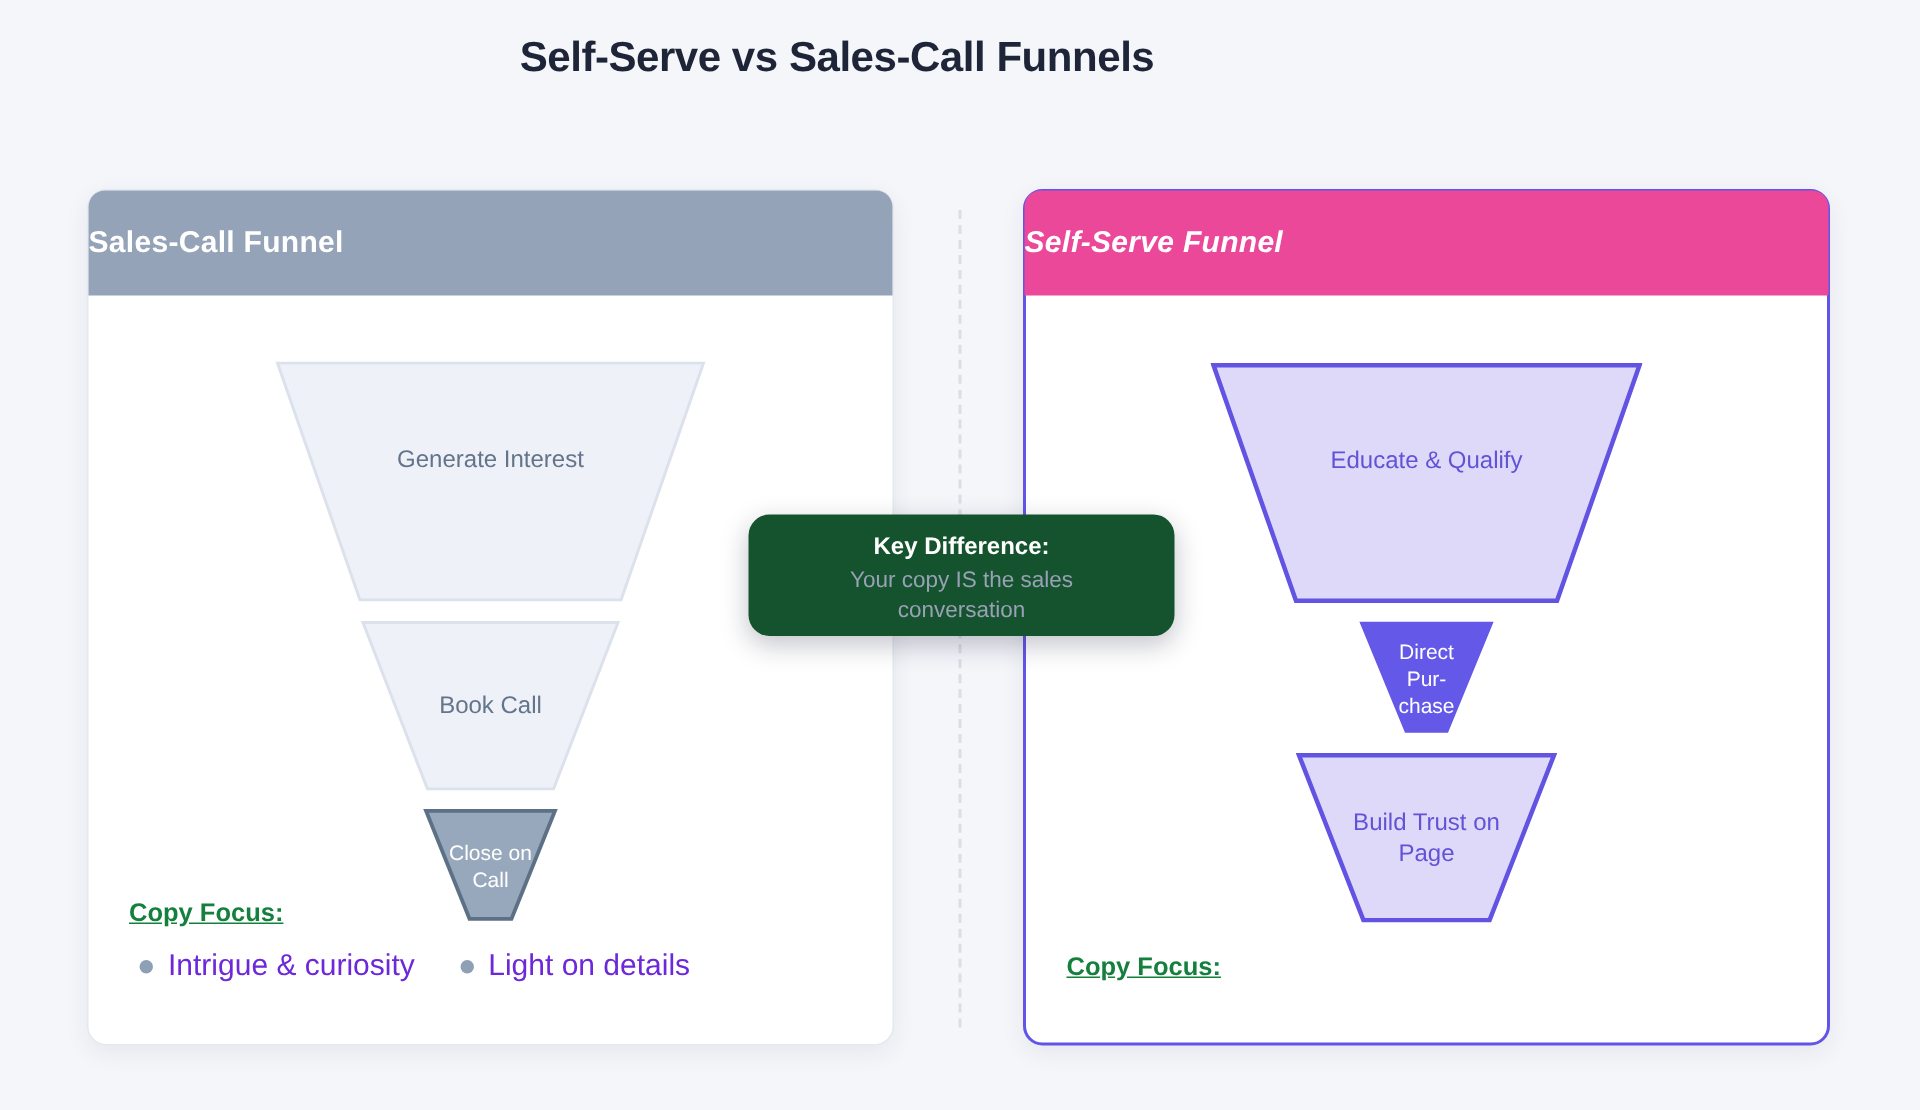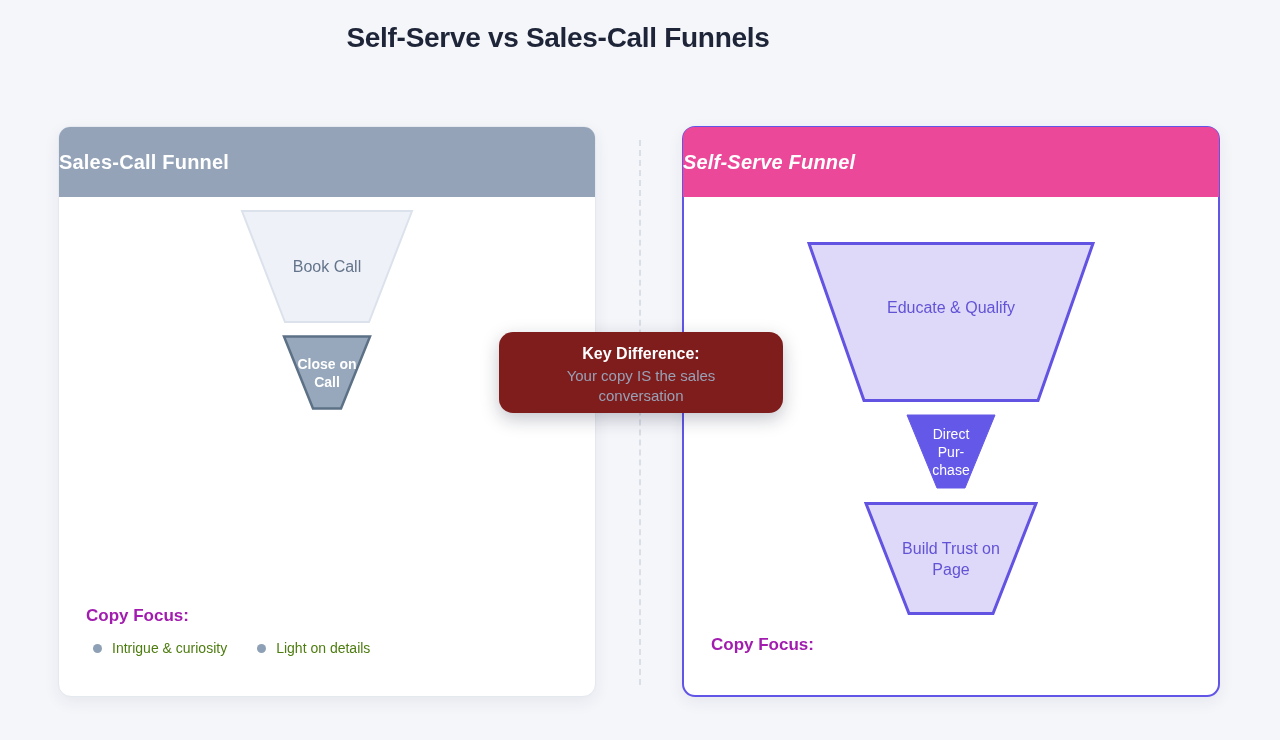--- a/index.html
+++ b/index.html
@@ -57,62 +57,68 @@
   .tier-1 { width: 288px; height: 160px; margin-top: 44px; }
   .tier-2 { width: 174px; height: 113px; margin-top: 13px; }
   .tier-3 { width: 90px;  height: 75px;  margin-top: 12px; }
   .tier-label {
     position: absolute; left: 0; width: 100%;
     text-align: center; pointer-events: none;
   }
   .tier-1 .tier-label { top: 57px; font-size: 16px; }
   .tier-2 .tier-label { top: 0; height: 100%; display: flex; align-items: center; justify-content: center; font-size: 16px; padding: 0 24px; line-height: 21px; }
   .tier-3 .tier-label { top: 0; height: 100%; display: flex; flex-direction: column; align-items: center; justify-content: center; font-size: 14px; line-height: 18px; color: #ffffff; }
-  .tier-3.gray-tier .tier-label { flex-direction: row; flex-wrap: wrap; padding: 0 14px; font-weight: bold; }
+  .tier-3.gray-tier .tier-label { flex-direction: row; flex-wrap: wrap; padding: 0 14px; }
   .card.left  .tier-1 .tier-label, .card.left  .tier-2 .tier-label { color: #64748b; }
   .card.right .tier-1 .tier-label, .card.right .tier-2 .tier-label { color: #6253d6; }
 
   
   .key-diff {
-    position: absolute; left: 499px; top: 332px; width: 284px; height: 81px;
-    background: #7f1d1d; border-radius: 14px; z-index: 5;
+    position: absolute; left: 499px; top: 343px; width: 284px; height: 81px;
+    background: #14532d; border-radius: 14px; z-index: 5;
     display: flex; flex-direction: column; align-items: center;
     padding-top: 13px; box-shadow: 0 6px 18px rgba(20, 25, 50, 0.25);
   }
   .key-diff-heading { color: #ffffff; font-size: 16px; font-weight: 700; }
   .key-diff-body {
     color: #98a1b5; font-size: 15px; line-height: 20px;
     text-align: center; width: 230px; margin-top: 3px;
   }
 
   
   .copy-focus { position: absolute; left: 27px; right: 20px; bottom: 40px; }
-  .copy-focus-heading { font-size: 17px; font-weight: 700; color: #a21caf; }
+  .copy-focus-heading { font-size: 17px; font-weight: 700; color: #15803d; text-decoration: underline; }
   .focus-items { display: flex; gap: 30px; margin-top: 14px; padding-left: 7px; }
   .focus-item { display: flex; align-items: center; gap: 10px; }
   .focus-dot { width: 9px; height: 9px; border-radius: 50%; }
   .card.left  .focus-dot { background: #8ea0b5; }
   .card.right .focus-dot { background: #6155e8; }
-  .focus-label { font-size: 14px; color: #4d7c0f; }
+  .focus-label { font-size: 20px; color: #6d28d9; }
 </style>
 </head>
 <body>
 
 <div class="stage">
 
   <div class="page-title">Self-Serve vs Sales-Call Funnels</div>
 
   <div class="divider"></div>
 
   <div class="card left">
     <div class="card-header">
       <span class="card-title">Sales-Call Funnel</span>
     </div>
 
     <div class="funnel">
+      <div class="tier tier-1">
+        <svg width="288" height="160" viewBox="0 0 288 160">
+          <polygon points="2,1 286,1 231,159 57,159" fill="#eef1f7" stroke="#dce2ec" stroke-width="2"></polygon>
+        </svg>
+        <div class="tier-label">Generate Interest</div>
+      </div>
       <div class="tier tier-2">
         <svg width="174" height="113" viewBox="0 0 174 113">
           <polygon points="2,1 172,1 129,112 45,112" fill="#eef1f7" stroke="#dce2ec" stroke-width="2"></polygon>
         </svg>
         <div class="tier-label">Book Call</div>
       </div>
       <div class="tier tier-3 gray-tier">
         <svg width="90" height="75" viewBox="0 0 90 75">
           <polygon points="2,1.5 88,1.5 59,73.5 31,73.5" fill="#97a8bc" stroke="#5d7186" stroke-width="2.5"></polygon>
         </svg>

